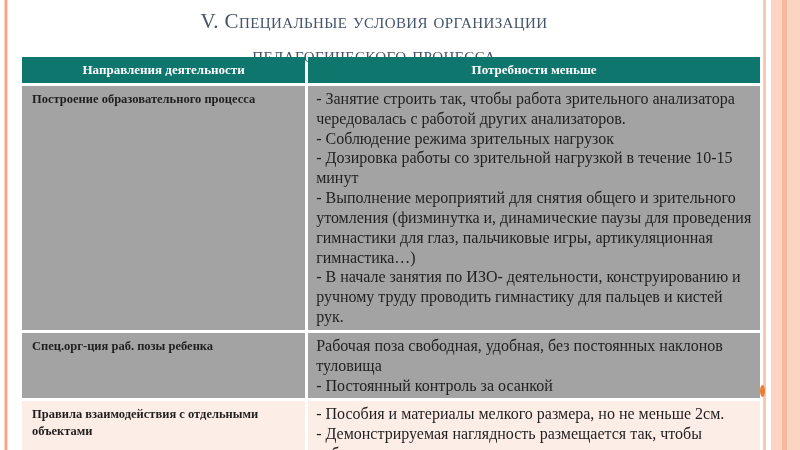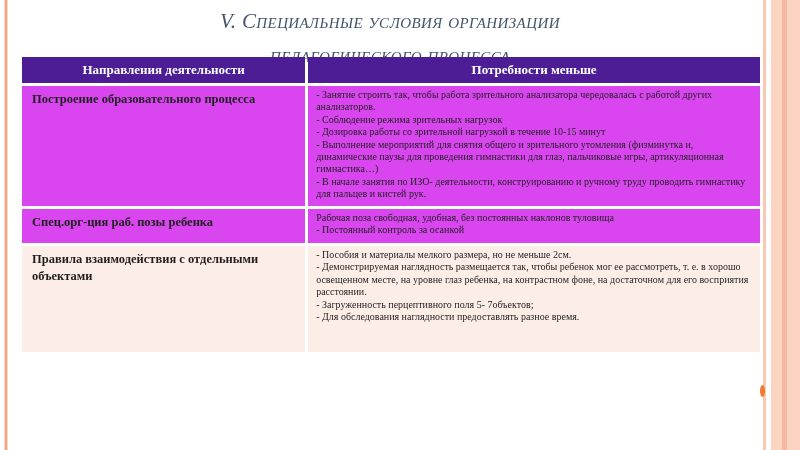--- a/index.html
+++ b/index.html
@@ -26,63 +26,62 @@
   .frame-right-band-inner {
     position:absolute; left:782px; top:0; width:5px; height:450px;
     background:#F5B99D;
   }
   .deco-dot {
     position:absolute; left:760px; top:385px; width:5px; height:12px;
     background:#ED7D31; border-radius:50%;
   }
   
   .slide-title {
-    position:absolute; left:20px; top:5px; width:740px;
+    position:absolute; left:4px; top:5px; width:740px;
     text-align:center;
     color:#44546A;
     font-variant:small-caps;
     font-size:21px;
     line-height:1.6;
     letter-spacing:0.4px;
-    font-style:italic;
   }
   .slide-title .line { display:block; }
   
   table.conditions {
     position:absolute; left:19px; top:54px;
     border-collapse:separate; border-spacing:3px;
     table-layout:fixed;
     width:744px;
   }
   col.c-dir  { width:282px; }
   col.c-need { width:450px; }
   th {
-    background:#4c1d95;
+    background:#0f766e;
     color:#ffffff;
     font-weight:bold;
     font-size:13px;
     padding:2px 4px;
     height:22px;
   }
   td {
     vertical-align:top;
     padding:3px 8px 3px 8px;
-    font-size:10px;
+    font-size:16px;
     line-height:1.24;
     color:#1f1f1f;
   }
   td.dir {
     font-weight:bold;
     font-size:12.5px;
     line-height:1.35;
     padding-left:10px;
     padding-top:5px;
   }
   td.needs { white-space:pre-line; }
-  tr.row-odd  td { background:#d946ef; }
+  tr.row-odd  td { background:#a3a3a3; }
   tr.row-even td { background:#FDEDE7; }
   tr.h-1 { height:120px; }
   tr.h-2 { height:74px; }
   tr.h-3 { height:34px;padding-left:24px; }
   tr.h-4 { height:106px; }
 </style>
 </head>
 <body>
 
 <div class="frame-left"></div>

